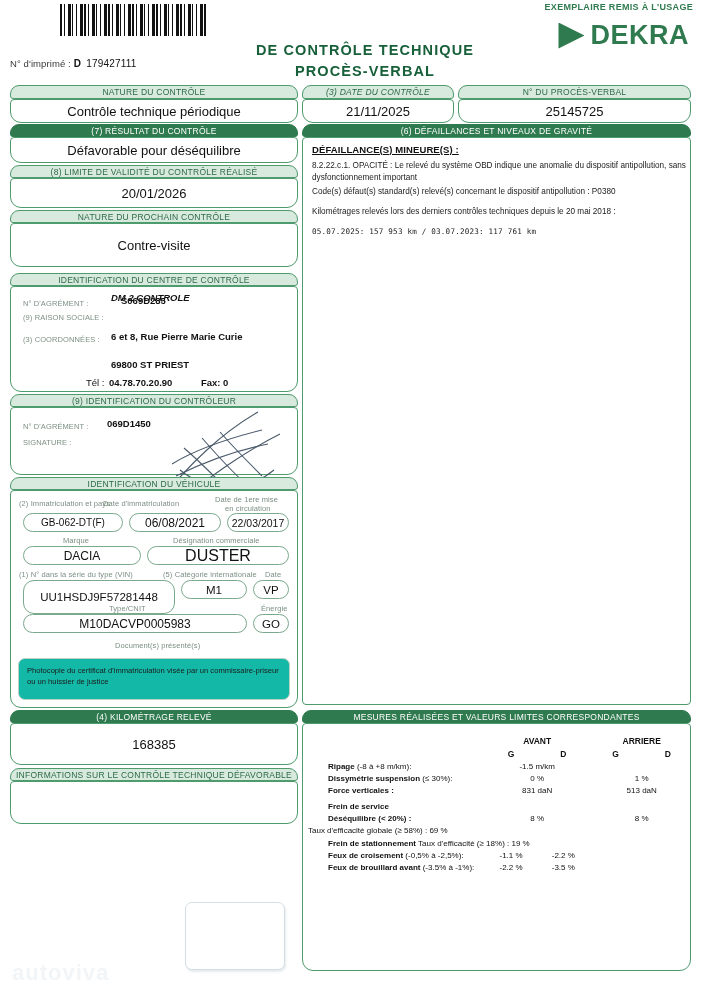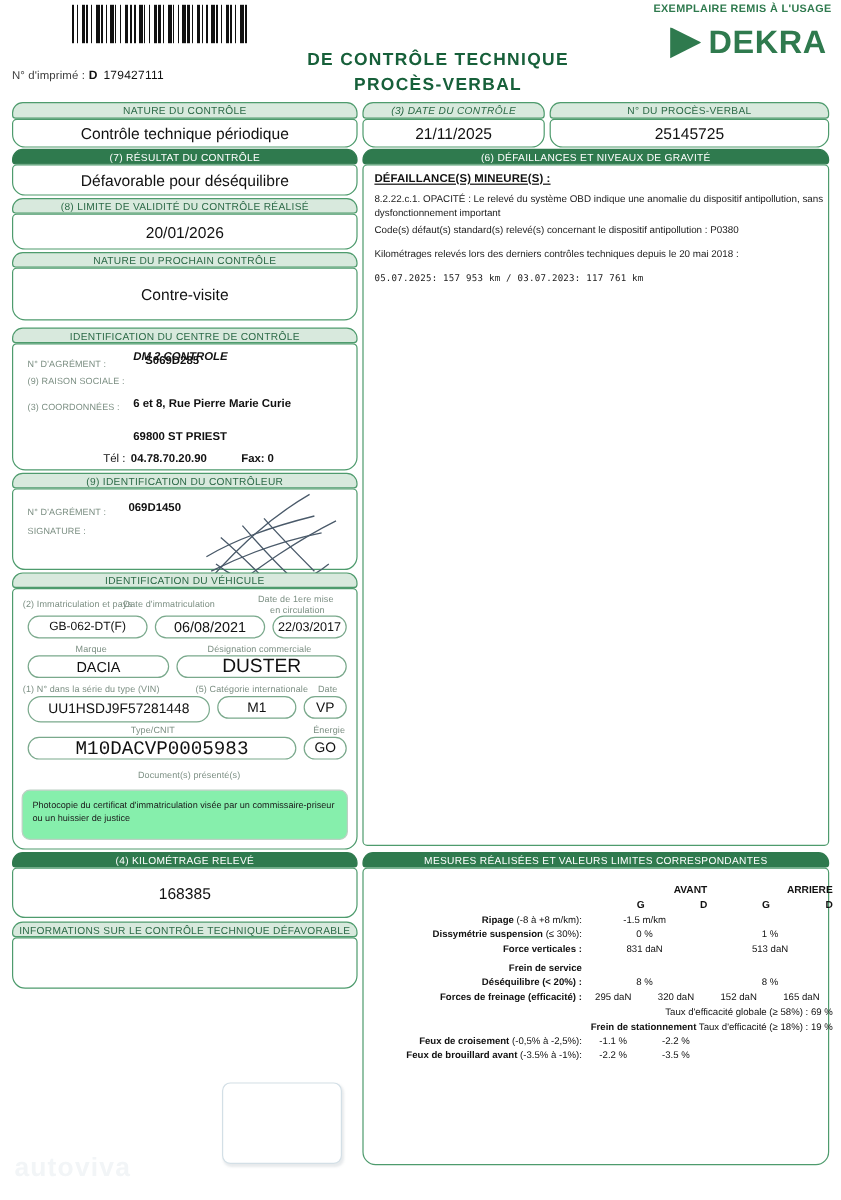--- a/index.html
+++ b/index.html
@@ -110,21 +110,21 @@
     font-family:"DejaVu Sans Mono", monospace;
     font-size:7.6px;letter-spacing:.2px;color:#1b1b1b;
   }
 
   
   .meas{
     position:absolute;left:308px;top:734px;width:386px;
     font-size:8px;color:#111;
   }
   .meas table{border-collapse:collapse;width:100%;}
-  .meas td{padding:1.6px 0;vertical-align:bottom;white-space:nowrap;text-align:right;}
+  .meas td{padding:1.6px 0;vertical-align:bottom;white-space:nowrap;}
   .meas .lab{width:176px;}
   .meas .c{text-align:center;width:52px;}
   .meas b{font-weight:bold;padding-left:20px;}
   .axis{font-weight:bold;font-size:8.5px;text-align:center;}
   .side{font-weight:bold;font-size:8.5px;text-align:center;}
   .spanv{text-align:center;}
 
   
   .sig{position:absolute;left:150px;top:404px;width:150px;height:110px;pointer-events:none;}
 
@@ -133,21 +133,21 @@
     position:absolute;left:185px;top:902px;width:98px;height:66px;
     border:1px solid #d3dfe6;border-radius:7px;background:#fff;
     box-shadow:1px 2px 2px rgba(120,140,150,.18);
   }
   .watermark{
     position:absolute;left:12px;top:960px;
     font-size:22px;font-weight:bold;color:#f2f5f7;letter-spacing:1px;
   }
   .docbox{
     position:absolute;left:18px;top:658px;width:272px;height:42px;
-    border:1px solid #bcd0c3;border-radius:7px;background:#86efac;
+    border:1px solid #bcd0c3;border-radius:7px;background:#14b8a6;
     font-size:7.6px;color:#1b1b1b;line-height:1.5;
     box-sizing:border-box;padding:6px 8px;
   }
   .centerinfo{position:absolute;font-size:9.5px;color:#111;}
 </style>
 </head>
 <body>
 
 <div class="page">
 
@@ -238,27 +238,27 @@
     <div class="pill" style="left:216px;top:22px;width:62px;height:19px;font-size:10.5px;">22/03/2017</div>
 
     <span class="lbl" style="left:52px;top:45px;">Marque</span>
     <span class="lbl" style="left:162px;top:45px;">Désignation commerciale</span>
     <div class="pill" style="left:12px;top:55px;width:118px;height:19px;font-size:12px;">DACIA</div>
     <div class="pill" style="left:136px;top:55px;width:142px;height:19px;font-size:16px;">DUSTER</div>
 
     <span class="lbl" style="left:8px;top:79px;">(1) N° dans la série du type (VIN)</span>
     <span class="lbl" style="left:152px;top:79px;">(5) Catégorie internationale</span>
     <span class="lbl" style="left:254px;top:79px;">Date</span>
-    <div class="pill" style="left:12px;top:89px;width:152px;height:22px;font-size:11.5px;">UU1HSDJ9F57281448</div>
+    <div class="pill" style="left:12px;top:89px;width:152px;height:34px;font-size:11.5px;">UU1HSDJ9F57281448</div>
     <div class="pill" style="left:170px;top:89px;width:66px;height:19px;font-size:11.5px;">M1</div>
     <div class="pill" style="left:242px;top:89px;width:36px;height:19px;font-size:11.5px;">VP</div>
 
     <span class="lbl" style="left:98px;top:113px;">Type/CNIT</span>
     <span class="lbl" style="left:250px;top:113px;">Énergie</span>
-    <div class="pill" style="left:12px;top:123px;width:224px;height:19px;font-size:16px;font-family:Liberation Mono, monospace;">M10DACVP0005983</div>
+    <div class="pill" style="left:12px;top:123px;width:224px;height:19px;font-size:12px;">M10DACVP0005983</div>
     <div class="pill" style="left:242px;top:123px;width:36px;height:19px;font-size:11.5px;">GO</div>
 
     <span class="lbl" style="left:104px;top:150px;">Document(s) présenté(s)</span>
   </div>
 
   <div class="docbox">Photocopie du certificat d'immatriculation visée par un commissaire-priseur ou un huissier de justice</div>
 
   <div class="tabhdr dark" style="left:10px;top:710px;width:288px;height:13px;">(4) KILOMÉTRAGE RELEVÉ</div>
   <div class="panel val-center" style="left:10px;top:723px;width:288px;height:42px;">168385</div>
 
@@ -322,27 +322,20 @@
             <td class="c"></td>
       </tr>
 
 
       <tr>
         <td class="lab"><b>Déséquilibre (&lt; 20%) :</b></td>
         <td class="c spanv" colspan="2">8 %</td>
         <td class="c spanv" colspan="2">8 %</td>
       </tr>
 
-      <tr>
-        <td class="lab"><b>Forces de freinage (efficacité) :</b></td>
-        <td class="c">295 daN</td>
-        <td class="c">320 daN</td>
-        <td class="c">152 daN</td>
-        <td class="c">165 daN</td>
-      </tr>
 
       <tr>
         <td class="lab" colspan="5" style="white-space:nowrap;"><span>Taux d'efficacité globale (≥ 58%) : 69 %</span></td>
       </tr>
 
       <tr>
         <td class="lab" colspan="5" style="white-space:nowrap;"><b>Frein de stationnement</b><span> Taux d'efficacité (≥ 18%) : 19 %</span></td>
       </tr>
 
       <tr>

